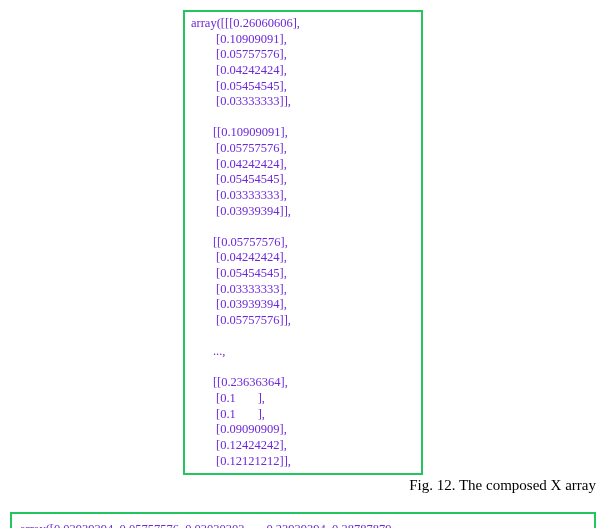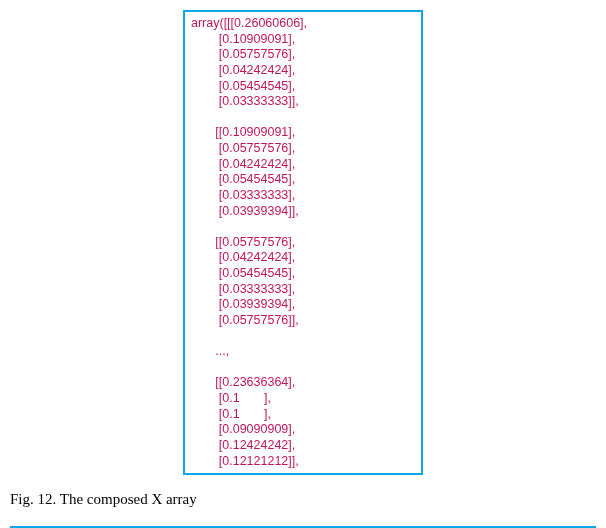--- a/index.html
+++ b/index.html
@@ -8,43 +8,43 @@
       color: #000;
       margin: 0;
       padding: 10px 10px 20px 10px;
       width: 606px;
       box-sizing: border-box;
     }
     .figure {
       margin: 0;
     }
     .array-box {
-      border: 2px solid #0ea5e9;
+      border: 2px solid #22c55e;
       box-sizing: border-box;
-      font-family: Liberation Sans, sans-serif;
+      font-family: Liberation Serif, serif;
       font-size: 12.5px;
       line-height: 1.25;
       white-space: pre;
-      color: #be185d;
+      color: #6d28d9;
       background: #fff;
     }
     .array-box.x {
       width: 240px;
       margin: 0 auto;
       padding: 4px 6px 4px 6px;
     }
     .array-box.y {
       width: 586px;
       margin: 0 auto;
       padding: 8px 8px 8px 8px;
     }
     .caption {
-      text-align: left;
+      text-align: right;
       font-size: 15px;
-      margin-top: 16px;
+      margin-top: 2px;
     }
     .spacer {
       height: 18px;
     }
   </style>
 </head>
 <body>
 
 <figure class="figure">
   <div class="array-box x">array([[[0.26060606],

